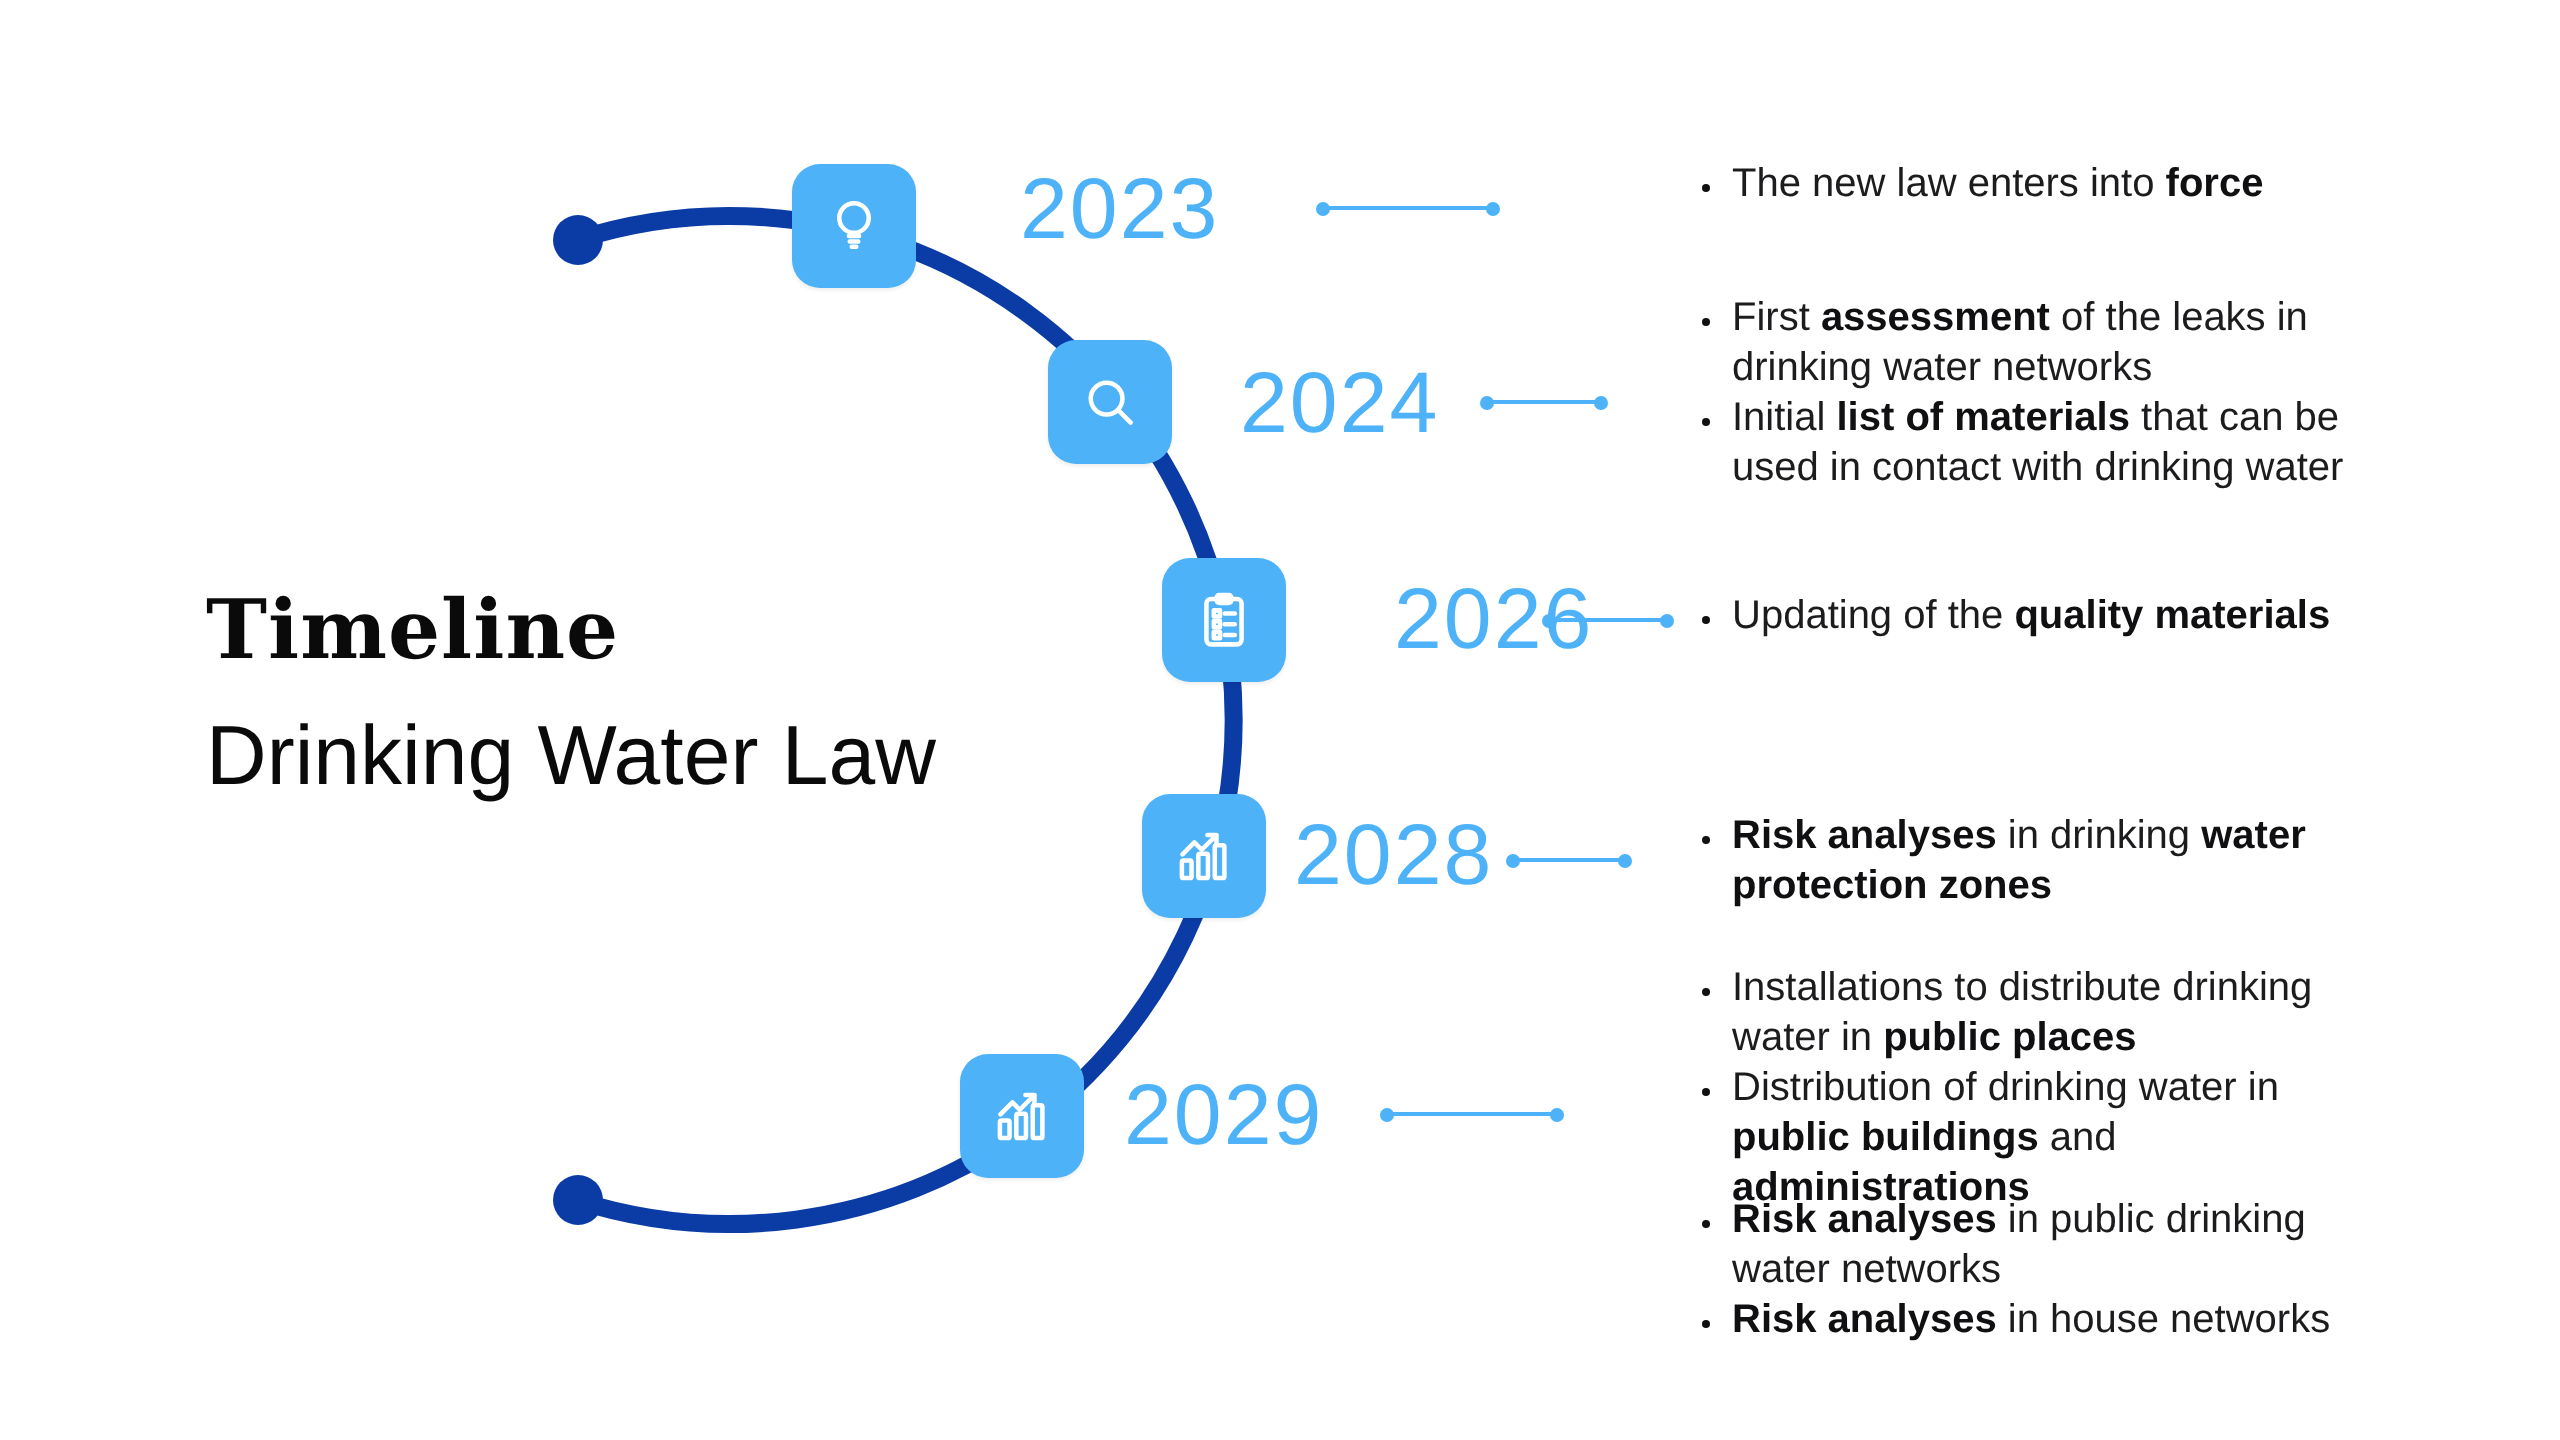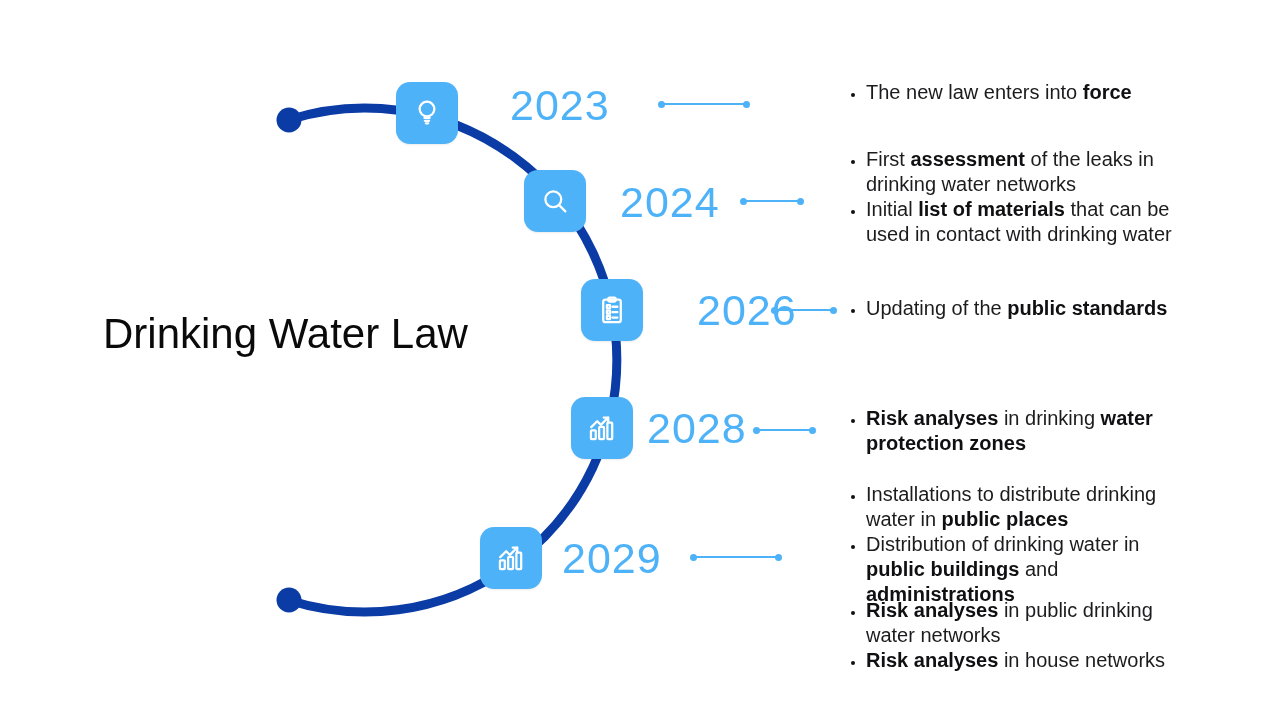--- a/index.html
+++ b/index.html
@@ -55,20 +55,21 @@
 
 <div id="canvas" style="--accent: #4DB2F7; --range: #1348AE; --text: #1C1C1E; --title: #0A0A0A;">
 
   <svg class="arc-svg" width="1280" height="720" viewBox="0 0 1280 720">
     <path d="M 288 120 A 252 252 0 1 1 288 600" fill="none" stroke="#0B3CA6" stroke-width="9" stroke-linecap="round"></path>
     <circle cx="289" cy="120" r="12.5" fill="#0B3CA6"></circle>
     <circle cx="289" cy="600" r="12.5" fill="#0B3CA6"></circle>
   </svg>
 
   <div class="title-block">
+    <h1>Timeline</h1>
     <h2>Drinking Water Law</h2>
   </div>
 
   <div id="milestones">
       <div>
         <div class="icon-box" style="left: 396px; top: 82px;">
           <svg width="34" height="34" viewBox="0 0 24 24" fill="none" stroke="#ffffff" stroke-width="1.6" stroke-linecap="round" stroke-linejoin="round">
             <circle cx="12" cy="9.2" r="5.2"></circle>
             <path d="M10.2 15.5h3.6M10.5 17.5h3M11.2 19.3h1.6"></path>
           </svg>
@@ -111,21 +112,21 @@
             <rect x="8.4" y="16.2" width="2.2" height="2.2"></rect>
             <path d="M12.3 17.3h3.5"></path>
           </svg>
         </div>
         <div class="year-label" style="left: 661px; top: 288px; margin-left: 36px;">2026</div>
         <div class="connector" style="left: 773px; top: 309px; width: 62px;">
           <span class="dot left"></span>
           <span class="dot right"></span>
         </div>
         <ul class="bullet-group" style="top: 296px;">
-          <li>Updating of the <strong>public standards</strong></li>
+          <li>Updating of the <strong>quality materials</strong></li>
         </ul>
       </div>
       <div>
         <div class="icon-box" style="left: 571px; top: 397px;">
           <svg width="34" height="34" viewBox="0 0 24 24" fill="none" stroke="#ffffff" stroke-width="1.6" stroke-linecap="round" stroke-linejoin="round">
             <rect x="4.2" y="13.6" width="3.4" height="6.2" rx="0.6"></rect>
             <rect x="10" y="11.2" width="3.4" height="8.6" rx="0.6"></rect>
             <rect x="15.8" y="8.2" width="3.4" height="11.6" rx="0.6"></rect>
             <path d="M4.4 11.4 L8.6 7.2 l2.6 2.6 L16.3 4.7"></path>
             <path d="M13.2 4.6h3.2v3.2"></path>

